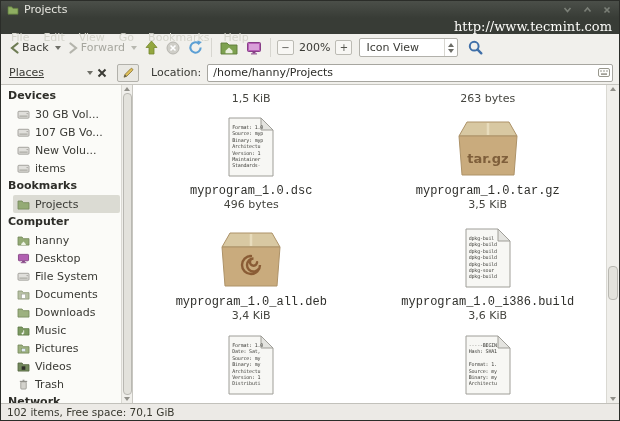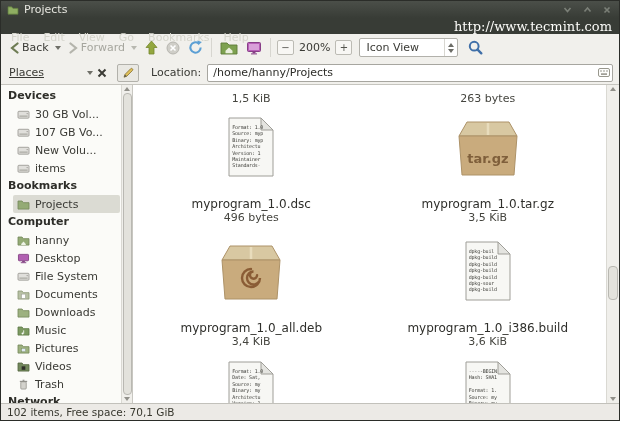--- a/index.html
+++ b/index.html
@@ -54,21 +54,21 @@
   .sarr { flex:none; display:flex; padding:1px 0; }
   
   .main { flex:1; position:relative; background:#fff; overflow:hidden; }
   .grid { position:absolute; left:0; top:0; right:13px; display:flex; flex-wrap:wrap; padding-top:3px;justify-content:center; }
   .cell { width:50%; display:flex; flex-direction:column; align-items:center; text-align:center; }
   .c-label { height:22px; justify-content:flex-start; padding-top:4px; }
   .r1 { margin-top:5px; }
   .r2 { margin-top:14px; }
   .r3 { margin-top:10px; }
   .icwrap { height:66px; display:flex; align-items:flex-end; justify-content:center; }
-  .fname { font-size:12px; color:#2f2f2b; margin-top:16px; line-height:14px; }
+  .fname { font-size:12px; color:#2f2f2b; margin-top:3px; line-height:14px;font-family:Liberation Mono, monospace; }
   .fsize { font-size:11px; color:#45453f; line-height:14px; }
   .fi { position:relative; display:inline-block; }
   .prev { position:absolute; left:4px; right:3px; top:7px; bottom:3px; overflow:hidden; text-align:left;
           font:5px/6.4px "DejaVu Sans Mono", monospace; color:#3f3f3a; white-space:pre; letter-spacing:-0.2px; }
   .main-scroll { position:absolute; right:0; top:0; bottom:0; width:13px; background:#f0efeb; border-left:1px solid #dad9d3; }
   .ms-thumb { position:absolute; left:1px; right:1px; top:57%; height:34px; background:#e3e2dc; border:1px solid #b9b8b2; border-radius:4px; }
   .ms-arr { position:absolute; left:0; right:0; display:flex; justify-content:center; }
   .ms-arr.top { top:2px; } .ms-arr.bot { bottom:2px; }
   
   .statusbar { height:14px; background:#eceae6; border-top:1px solid #c2c1bb; font-size:10.5px; color:#38382f; display:flex; align-items:center; padding:8px 6px; }

